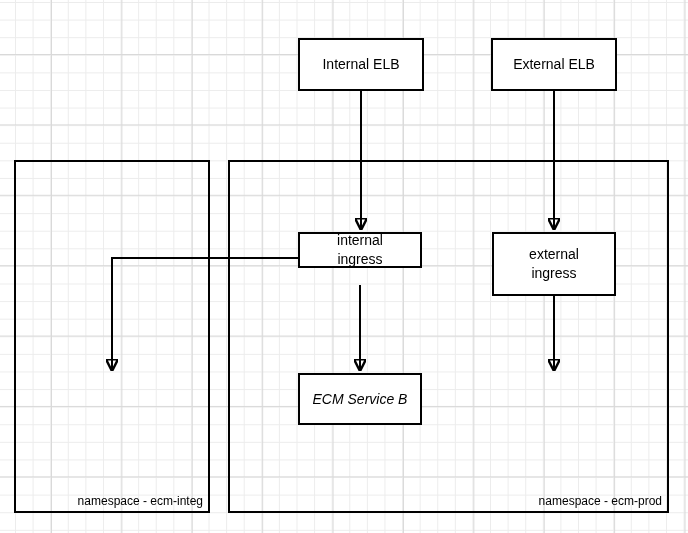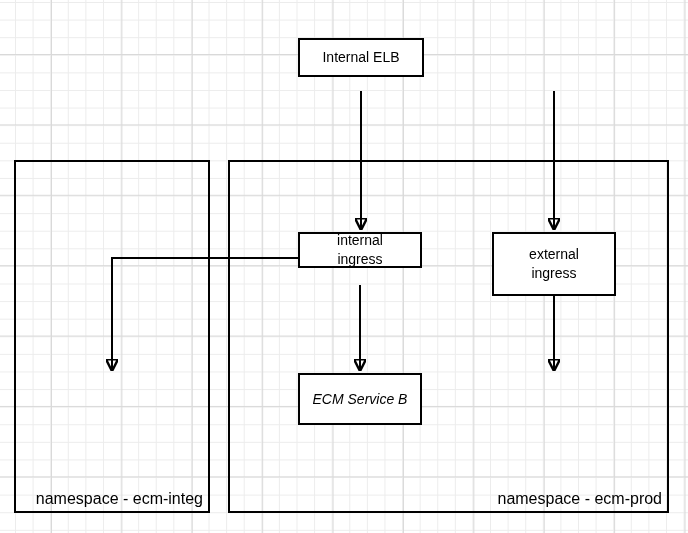--- a/index.html
+++ b/index.html
@@ -35,21 +35,21 @@
   .group {
     position: absolute;
     border: 2px solid #000000;
     box-sizing: border-box;
     background: transparent;
   }
   .group-label {
     position: absolute;
     right: 5px;
     bottom: 3px;
-    font-size: 16px;
+    font-size: 12px;
     line-height: 1.1;
     white-space: nowrap;
   }
   .node {
     position: absolute;
     box-sizing: border-box;
     background: #ffffff;
     border: 2px solid #000000;
     display: flex;
     align-items: center;
@@ -91,24 +91,27 @@
         <path d="M 0 0 L 10 5 L 0 10 z" fill="#000000" stroke="none"></path>
       </marker>
     </defs>
     <path d="M 361 91 L 361 229" marker-end="url(#arrow)"></path>
     <path d="M 554 91 L 554 229" marker-end="url(#arrow)"></path>
     <path d="M 360 285 L 360 370" marker-end="url(#arrow)"></path>
     <path d="M 554 285 L 554 370" marker-end="url(#arrow)"></path>
     <path d="M 298 258 L 112 258 L 112 370" marker-end="url(#arrow)"></path>
   </svg>
 
-  <div class="node" style="left:298px; top:38px; width:126px; height:39px;">
+  <div class="node" style="left:298px; top:38px; width:126px; height:53px;">
     <span>Internal ELB</span>
   </div>
 
+  <div class="node" style="left:491px; top:38px; width:126px; height:53px;">
+    <span>External ELB</span>
+  </div>
 
   <div class="node" style="left:298px; top:232px; width:124px; height:36px;">
     <span>internal
 ingress</span>
   </div>
 
   <div class="node" style="left:492px; top:232px; width:124px; height:64px;">
     <span>external
 ingress</span>
   </div>

